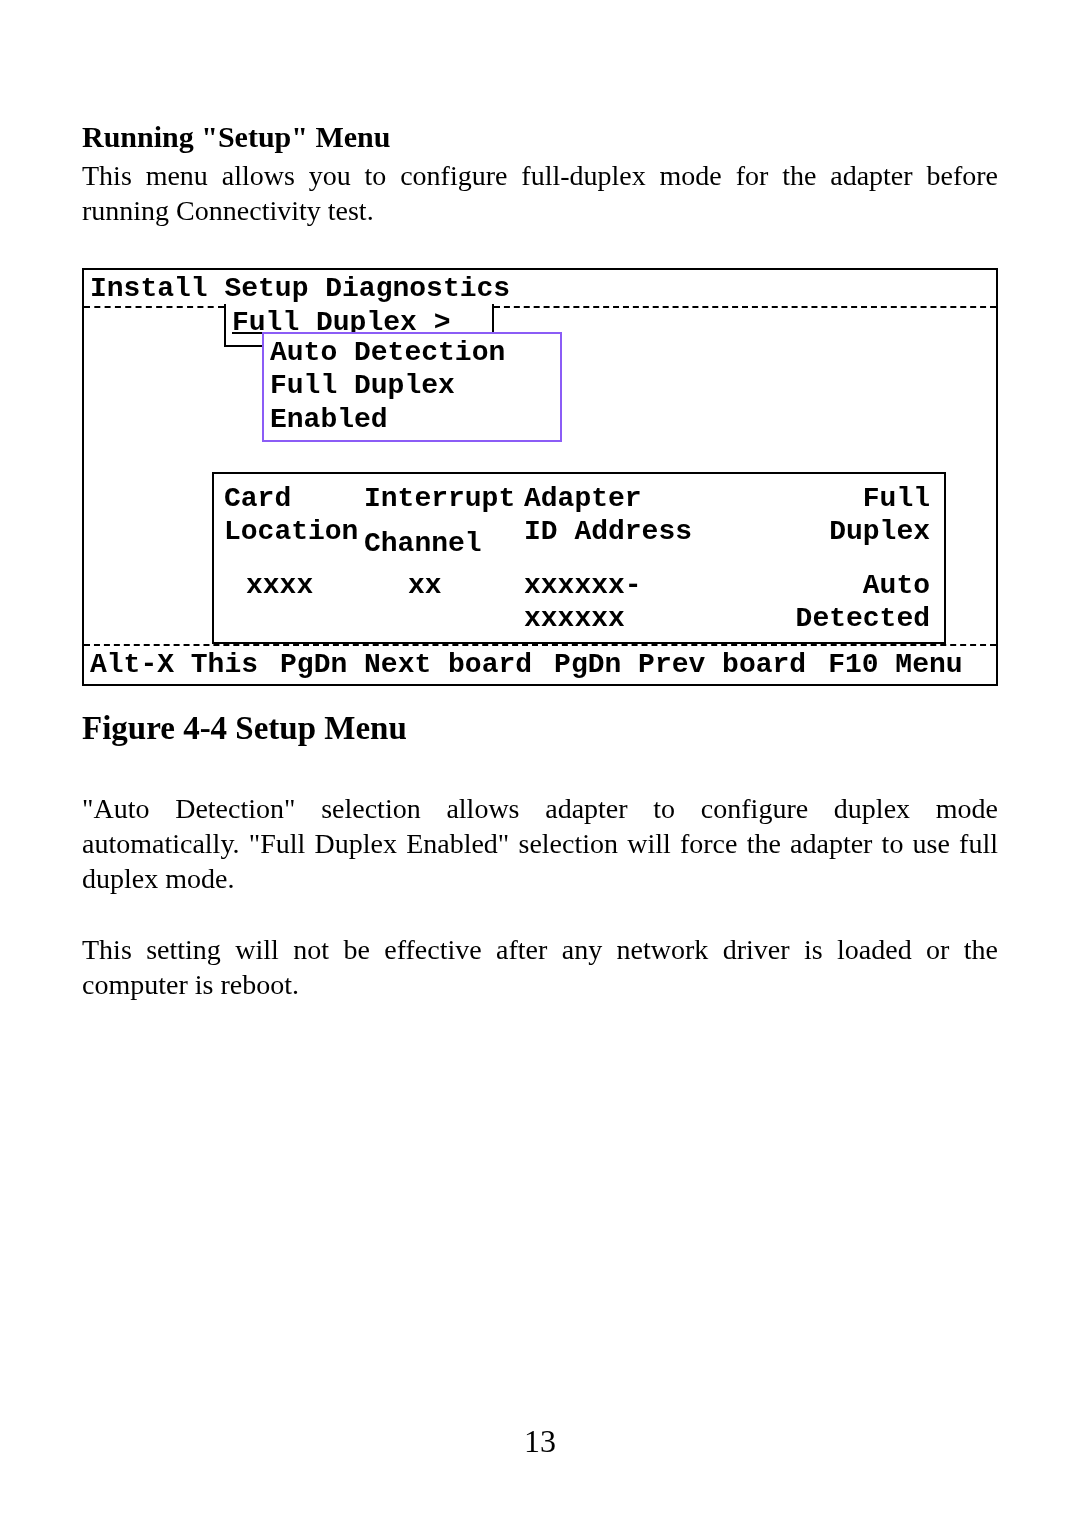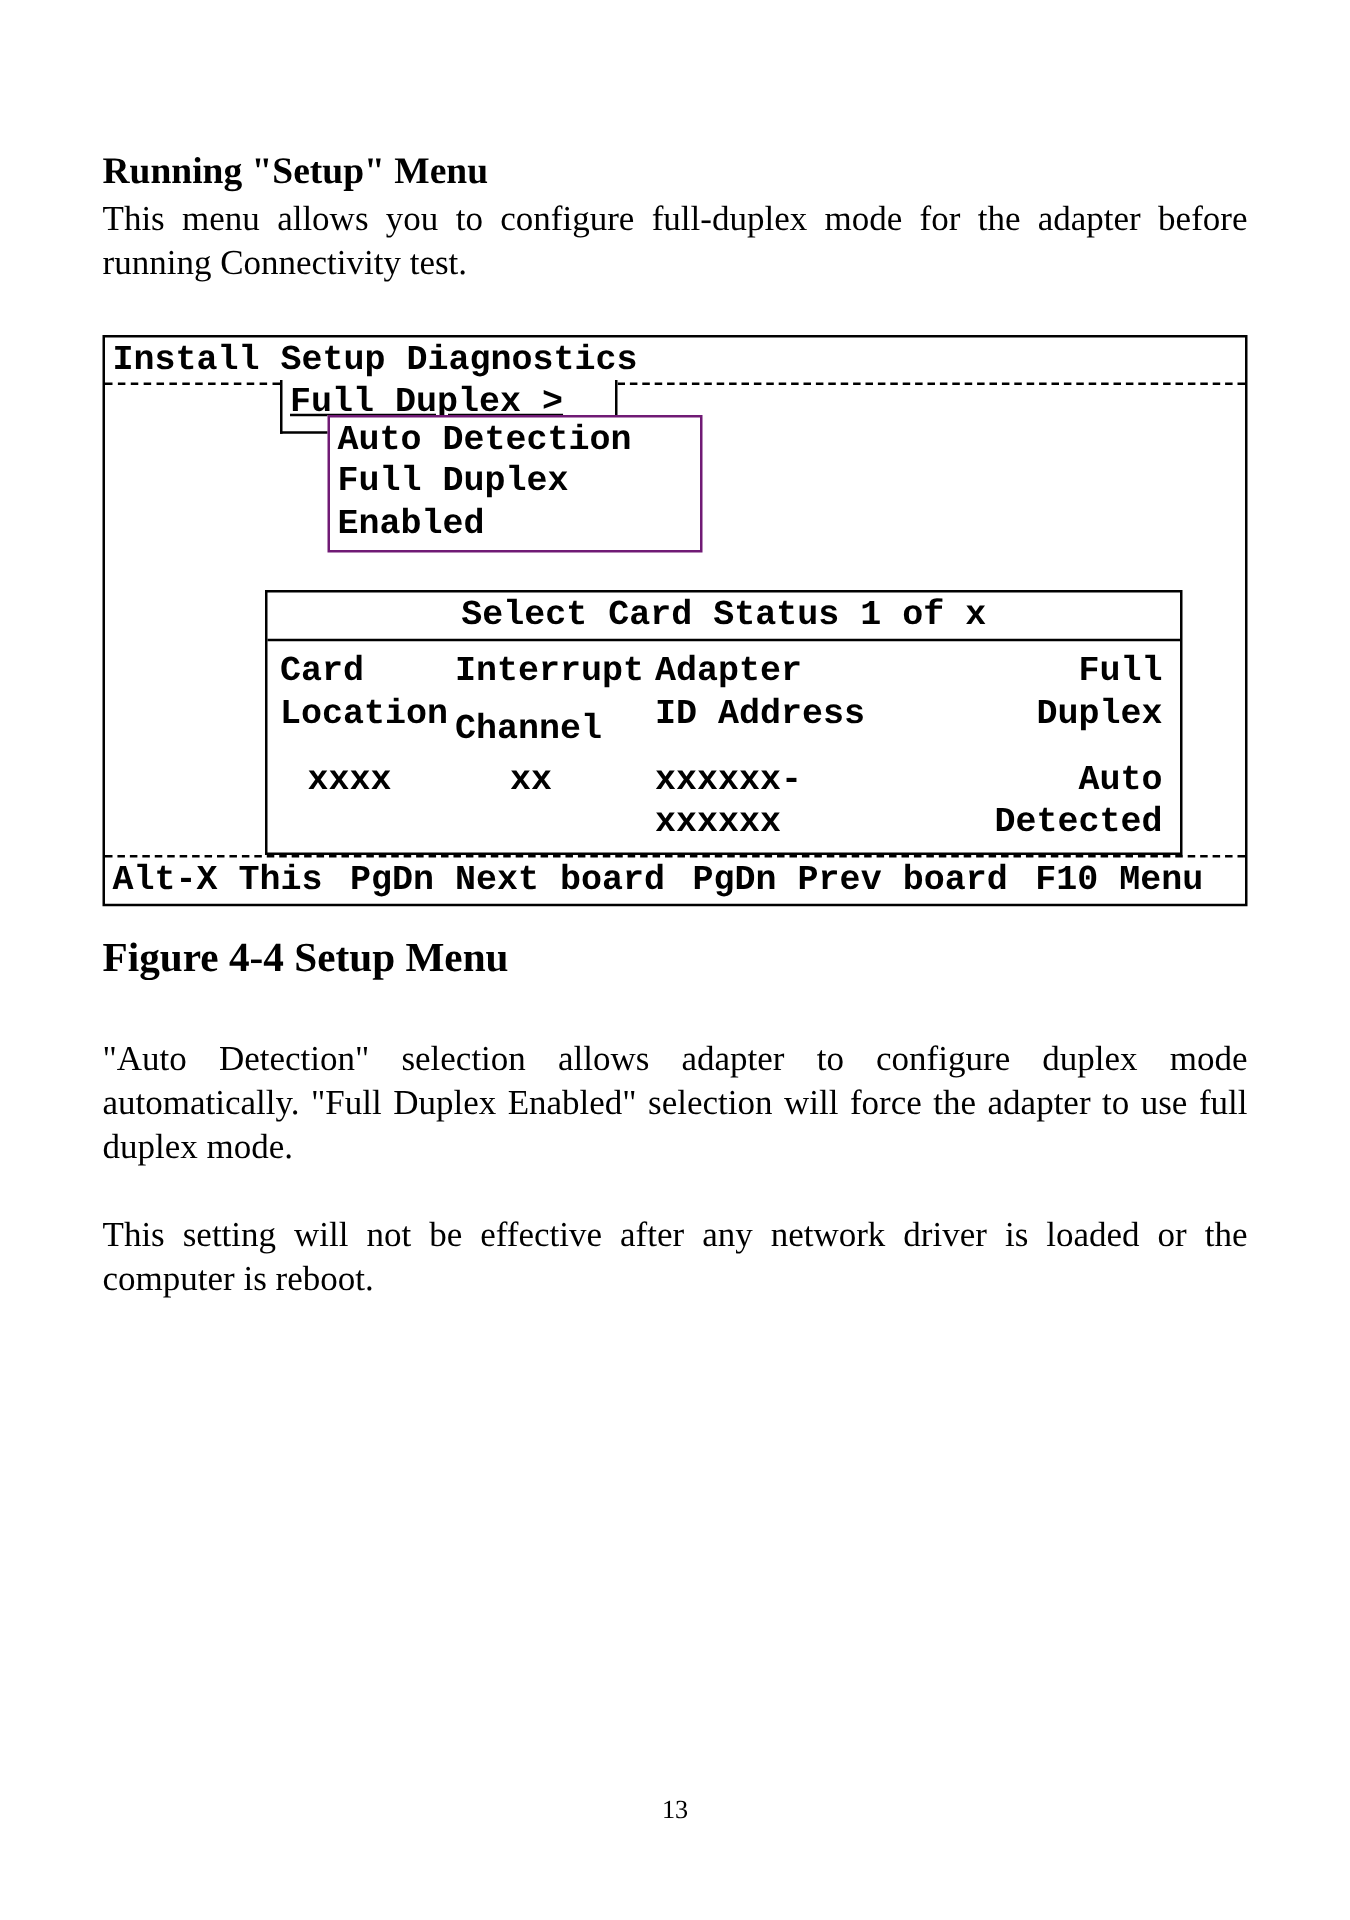--- a/index.html
+++ b/index.html
@@ -74,21 +74,21 @@
       background: #fff;
     }
     .dd-main-label {
       text-decoration: underline;
     }
     .dd-sub {
       position: absolute;
       left: 178px;
       top: 26px;
       width: 300px;
-      border: 2px solid #701a75;
+      border: 2px solid #8b5cf6;
       background: #fff;
       padding: 2px 6px 4px 6px;
     }
     .status-box {
       position: relative;
       margin: 0 50px 0 128px;
       border: 2px solid #000;
     }
     .status-title {
       text-align: center;
@@ -130,21 +130,21 @@
     }
     .fb1 { margin-right: 22px;}
     .fb2 { margin-right: 22px;}
     .fb3 { margin-right: 22px;}
     .page-num {
       position: absolute;
       bottom: 76px;
       left: 0;
       width: 100%;
       text-align: center;
-      font-size: 21px;
+      font-size: 32px;
     }
   </style>
 </head>
 <body>
 
 <div class="heading">Running "Setup" Menu</div>
 <div class="body-para spaced">This menu allows you to configure full-duplex mode for the adapter before running Connectivity test.</div>
 
 <div class="term-box">
   <div class="term-menu-bar">
@@ -162,21 +162,20 @@
     <div class="dd-main">
       <span class="dd-main-label">Full Duplex &gt;</span>
     </div>
     <div class="dd-sub">
       <div>Auto Detection</div>
       <div>Full Duplex Enabled</div>
     </div>
   </div>
 
   <div class="status-box">
-    <div class="status-title">Select Card Status 1 of x</div>
     <div class="status-cols">
       <div class="col col1">
         <span>Card</span>
         <span>Location</span>
       </div>
       <div class="col col2">
         <span>Interrupt</span>
         <span>Channel</span>
       </div>
       <div class="col col3">

